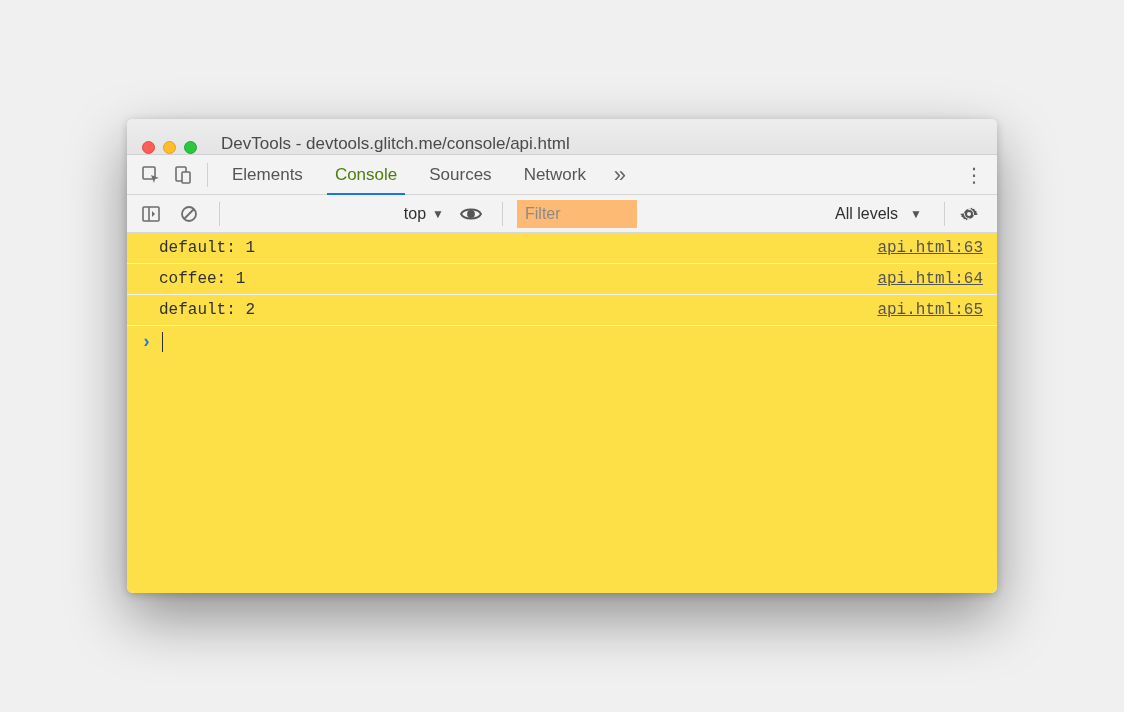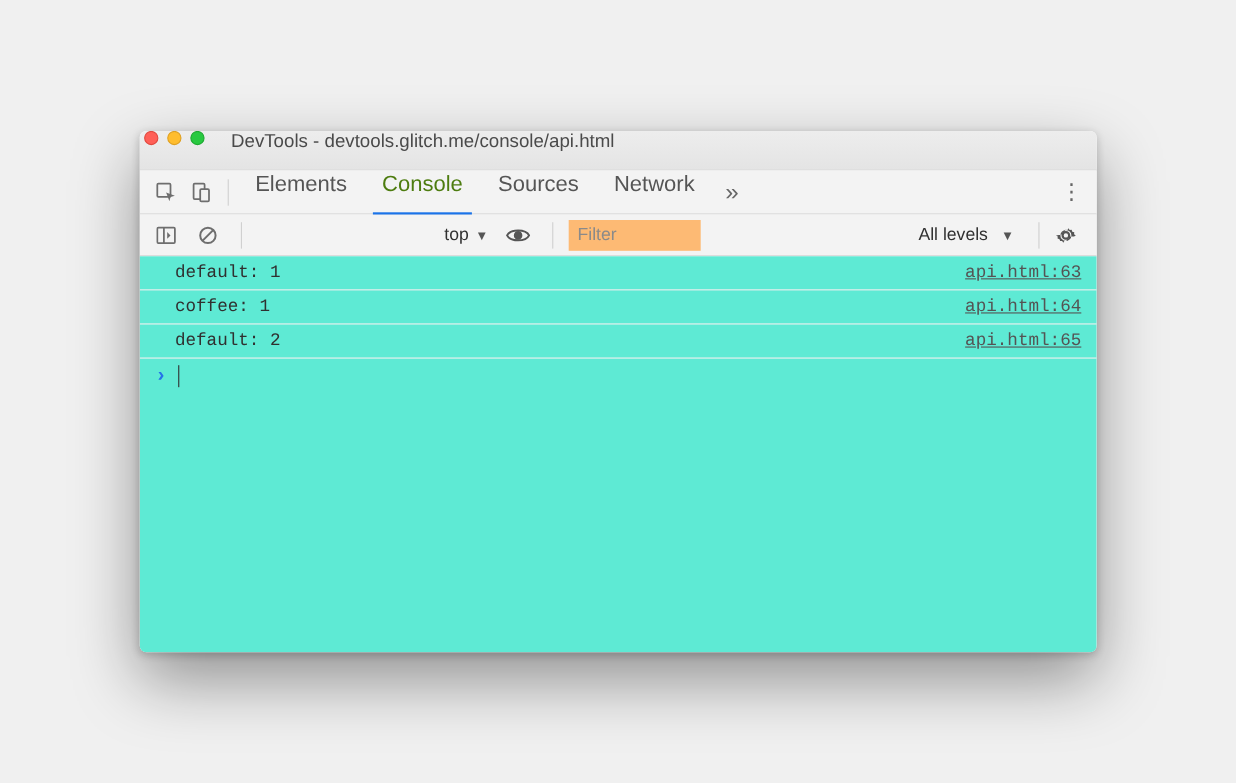--- a/index.html
+++ b/index.html
@@ -16,22 +16,22 @@
       background: #fff;
       border-radius: 6px;
       box-shadow: 0 25px 60px rgba(0,0,0,0.4), 0 2px 8px rgba(0,0,0,0.2);
       overflow: hidden;
     }
     .titlebar {
       height: 36px;
       background: linear-gradient(#ededed, #e4e4e4);
       border-bottom: 1px solid #d1d1d1;
       display: flex;
-      align-items: flex-start;
-      padding: 0 4px;
+      align-items: flex-end;
+      padding: 0 15px;
     }
     .traffic { display: flex; gap: 8px; margin-right: 14px; }
     .dot { width: 13px; height: 13px; border-radius: 50%; }
     .dot.red { background: #ff5f57; border: 1px solid #e1493f; }
     .dot.yellow { background: #ffbd2e; border: 1px solid #dfa123; }
     .dot.green { background: #28c940; border: 1px solid #1faa32; }
     .title {
       flex: 1;
       font-size: 17px;
       color: #4a4a4a;
@@ -54,22 +54,22 @@
       justify-content: center;
       color: #6e6e6e;
       margin: 0 3px;
       cursor: pointer;
     }
     .divider { width: 1px; height: 24px; background: #d0d0d0; margin: 0 8px; }
     .tabs { display: flex; height: 100%; }
     .tab {
       padding: 14px 16px;
       display: flex;
-      align-items: flex-end;
-      font-size: 20px;
+      align-items: center;
+      font-size: 17px;
       color: #555;
       cursor: pointer;
       position: relative;
     }
     .tab.active { color: #4d7c0f; }
     .tab.active::after {
       content: '';
       position: absolute;
       bottom: -1px;
       left: 8px;
@@ -121,21 +121,21 @@
       display: flex;
       align-items: center;
       gap: 6px;
       font-size: 16px;
       color: #303030;
       cursor: pointer;
       padding: 0 8px;
     }
     .gear-icon { width: 30px; text-align: center; color: #555; cursor: pointer; }
     .console-body {
-      background: #5eead4;
+      background: #fde047;
       min-height: 360px;
       font-family: Menlo, Monaco, "Courier New", monospace;
       font-size: 16px;
     }
     .log-row {
       display: flex;
       justify-content: space-between;
       padding: 6px 14px 6px 32px;
       border-bottom: 1px solid #f0f0f0;
       color: #303030;

